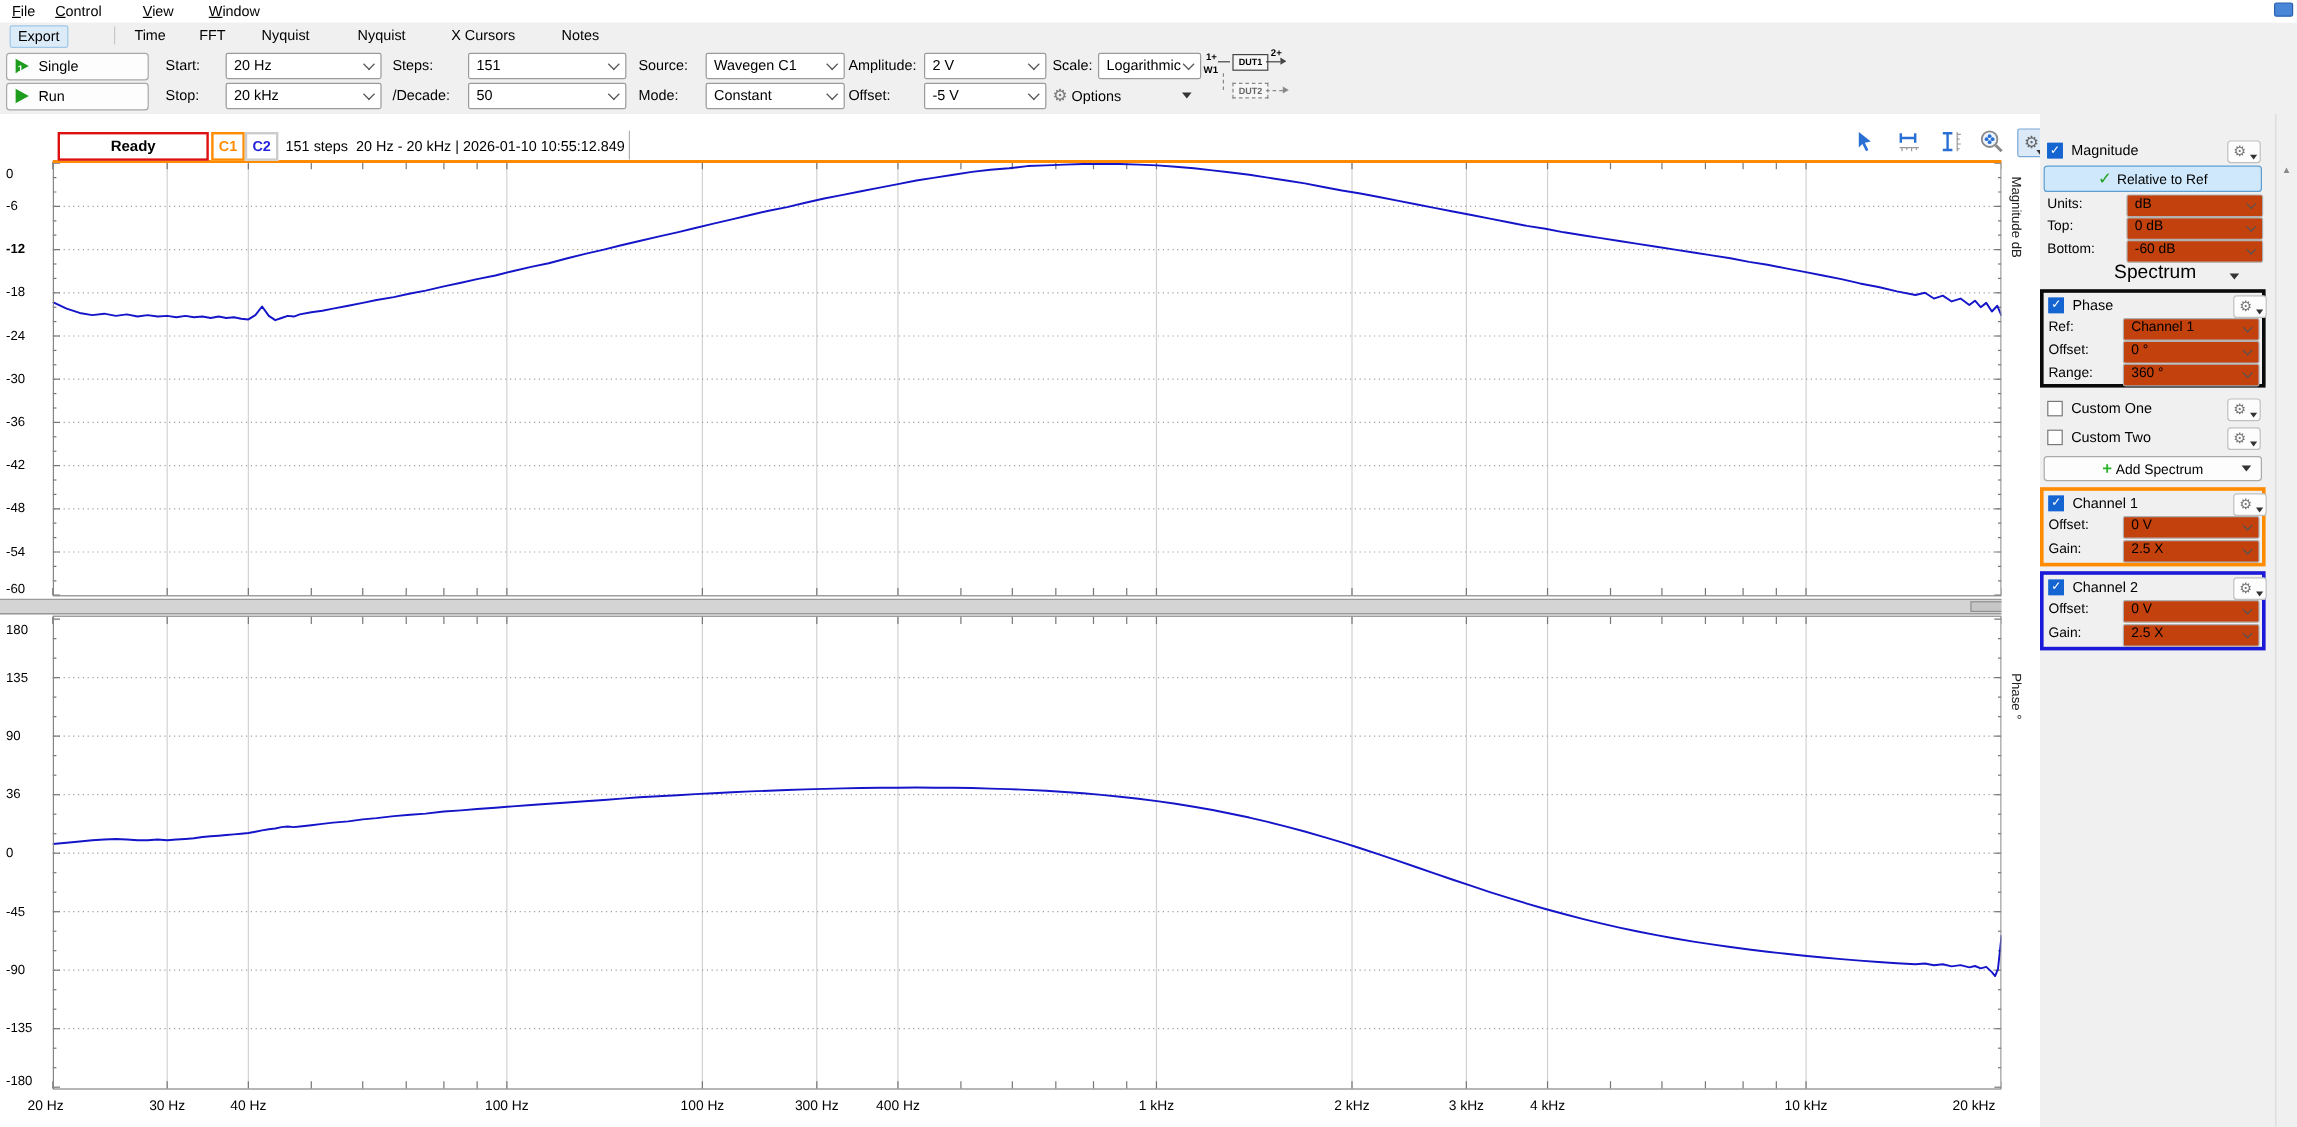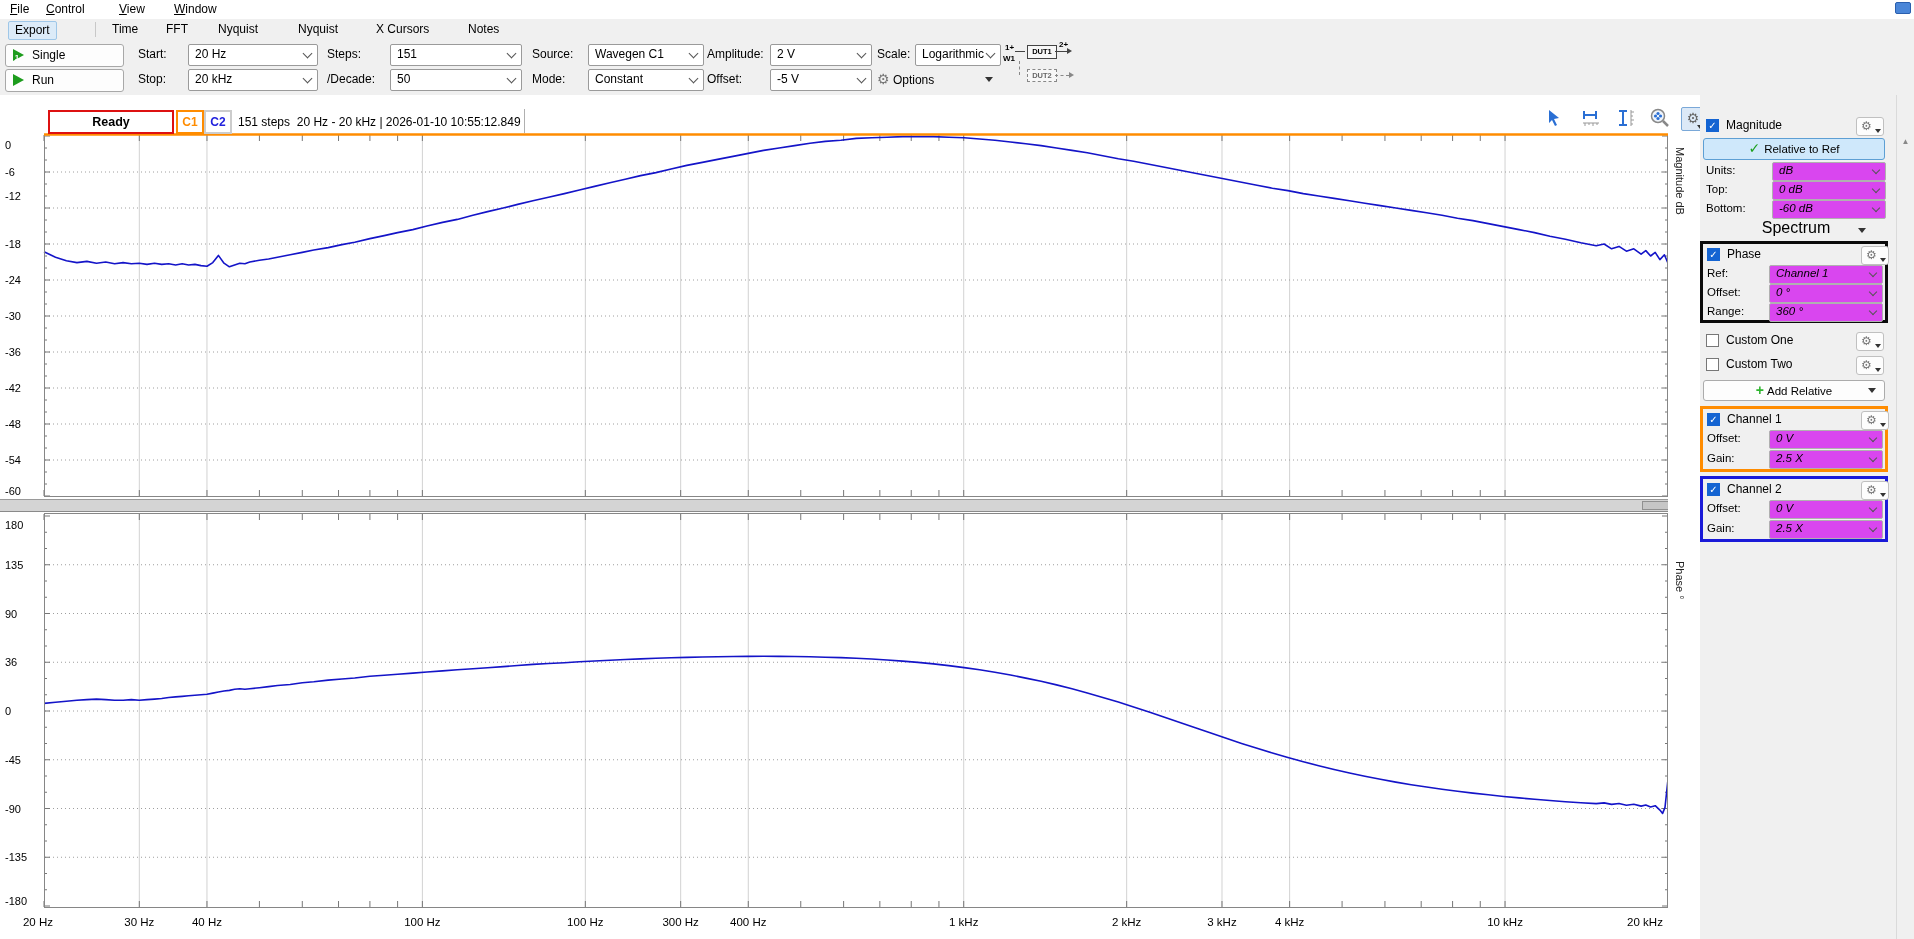--- a/index.html
+++ b/index.html
@@ -64,21 +64,21 @@
   .scroll-up{position:absolute;left:2px;top:42px;width:13px;text-align:center;color:#888;font-size:8px;}
   .psec-head{position:absolute;left:2px;width:190px;height:20px;}
   .cb{position:absolute;left:4px;top:3px;width:13px;height:13px;box-sizing:border-box;border:1px solid #777;background:#fff;font-size:10px;line-height:11px;text-align:center;color:#fff;}
   .cb.on{background:#1464d2;border-color:#1464d2;}
   .phead-lbl{position:absolute;left:24px;top:0;line-height:19px;font-size:12px;}
   .gear-btn{position:absolute;right:8px;top:1px;width:26px;height:17px;border:1px solid #c0c0c0;border-radius:3px;background:#fdfdfd;}
   .gear-btn .gear-glyph{position:absolute;left:4px;top:0px;font-size:12px;line-height:16px;}
   .gear-btn .gear-dd{right:2px;bottom:2px;}
   .prow{position:absolute;left:2px;width:190px;height:20px;}
   .prow .plabel{position:absolute;left:4px;line-height:19px;}
-  .pcombo{position:absolute;left:70px;top:1px;width:112px;height:17px;background:#d946ef;border:1px solid #b0b0b0;border-radius:2px;line-height:15px;font-style:italic;}
+  .pcombo{position:absolute;left:70px;top:1px;width:112px;height:17px;background:#c2410c;border:1px solid #b0b0b0;border-radius:2px;line-height:15px;}
   .pcombo .cval{position:absolute;left:6px;top:0;}
   .pcombo .chev{top:4px;width:5px;height:5px;}
   .refbtn{position:absolute;left:3px;width:180px;height:20px;background:#cfe8fb;border:1px solid #5d9fd4;border-radius:3px;text-align:center;line-height:19px;}
   .refbtn .chk{color:#1da01d;font-weight:bold;font-size:14px;margin-right:4px;}
   .spectrum-row{position:absolute;left:2px;width:188px;height:17px;text-align:center;line-height:17px;font-size:16px;}
   .dd-tri{position:absolute;right:10px;top:7px;width:0;height:0;border-left:4px solid transparent;border-right:4px solid transparent;border-top:5px solid #333;}
   .group{position:absolute;left:0px;width:188px;box-sizing:border-box;background:#f0f0f0;}
   .g-black{border:3px solid #0a0a0a;}
   .g-orange{border:3px solid #ff8c00;}
   .g-blue{border:3px solid #1a1ad8;}
@@ -457,21 +457,21 @@
         <line x1="44" y1="377.75" x2="47" y2="377.75" stroke="#777" stroke-width="1"></line>
         <line x1="1665" y1="377.75" x2="1668" y2="377.75" stroke="#777" stroke-width="1"></line>
         <line x1="44" y1="394" x2="50" y2="394" stroke="#777" stroke-width="1"></line>
         <line x1="1662" y1="394" x2="1668" y2="394" stroke="#777" stroke-width="1"></line>
         <polyline points="44.0,191.4 55.5,190.3 66.4,189.3 76.9,188.2 86.9,187.6 96.5,187.1 105.7,187.6 114.6,188.2 123.1,188.2 131.4,187.6 139.3,188.2 147.0,187.6 154.5,187.1 161.7,186.5 168.7,185.5 175.6,184.9 182.2,184.4 188.6,183.8 194.9,183.3 201.0,182.8 207.0,182.2 212.8,181.1 218.4,180.0 224.0,179.0 229.4,178.4 234.6,177.3 239.8,176.8 244.9,177.3 249.8,176.8 259.4,175.7 268.6,174.6 277.5,173.5 290.2,172.5 302.3,170.8 313.8,169.8 328.2,168.1 341.9,167.0 354.7,166.0 369.9,164.3 384.2,163.3 397.6,162.2 412.8,161.1 427.0,160.0 442.6,158.9 457.3,157.8 472.9,156.8 487.6,155.7 503.2,154.6 517.7,153.5 532.9,152.4 548.5,151.5 564.4,150.7 579.4,149.8 594.6,149.0 609.9,148.2 625.2,147.5 640.6,146.9 655.9,146.3 671.1,145.8 686.8,145.4 702.4,145.0 717.6,144.7 733.1,144.5 748.3,144.4 763.6,144.3 779.1,144.4 794.6,144.5 810.0,144.7 825.3,145.2 840.9,145.6 856.2,146.2 871.7,147.0 887.1,148.0 902.6,149.1 917.9,150.4 933.4,151.9 948.7,153.6 964.2,155.6 979.6,157.8 994.9,160.3 1010.5,163.0 1025.8,166.1 1041.1,169.3 1056.5,172.9 1072.0,176.8 1087.3,180.9 1102.8,185.4 1118.3,190.0 1133.6,194.9 1149.1,200.0 1164.5,205.2 1179.9,210.5 1195.3,215.8 1210.8,221.1 1226.2,226.3 1241.6,231.4 1257.0,236.3 1272.4,241.0 1287.9,245.5 1303.3,249.7 1318.7,253.7 1334.1,257.5 1349.5,261.0 1364.9,264.2 1380.4,267.3 1395.8,270.1 1411.2,272.7 1426.6,275.0 1442.0,277.2 1457.5,279.3 1472.9,281.1 1488.3,282.8 1503.7,284.5 1519.1,285.9 1534.5,287.3 1549.9,288.5 1565.4,289.7 1580.8,290.7 1596.2,291.6 1604.1,290.9 1611.6,292.4 1619.0,291.5 1626.4,293.3 1633.8,292.3 1641.1,294.1 1645.8,293.0 1650.6,295.0 1655.2,293.7 1659.9,298.1 1662.6,301.4 1665.0,295.4 1668.0,267.3" fill="none" stroke="#1414c8" stroke-width="1.6" stroke-linejoin="round"></polyline>
         <rect x="44.5" y="1.5" width="1623" height="394" fill="none" stroke="#868686" stroke-width="1"></rect>
       </svg>
     <div id="ylab-mag">
         <div class="ylab" style="top: 44px;">0</div>
         <div class="ylab" style="top: 71px;">-6</div>
-        <div class="ylab" style="top: 95px;">-12</div>
+        <div class="ylab" style="top: 107px; font-weight: bold;">-12</div>
         <div class="ylab" style="top: 143px;">-18</div>
         <div class="ylab" style="top: 179px;">-24</div>
         <div class="ylab" style="top: 215px;">-30</div>
         <div class="ylab" style="top: 251px;">-36</div>
         <div class="ylab" style="top: 287px;">-42</div>
         <div class="ylab" style="top: 323px;">-48</div>
         <div class="ylab" style="top: 359px;">-54</div>
         <div class="ylab" style="top: 390px;">-60</div>
       </div>
     <div id="ylab-phase">
@@ -628,21 +628,21 @@
     </div>
     <div class="psec-head" style="top:260px">
       <span class="cb"></span>
       <span class="phead-lbl">Custom Two</span>
       <span class="gear-btn">
           <span class="gear-glyph">⚙</span>
           <span class="gear-dd"></span>
         </span>
     </div>
     <div class="addbtn" style="top:285px">
-      <span class="plus">+</span><span>Add Relative</span>
+      <span class="plus">+</span><span>Add Spectrum</span>
       <span class="dd-tri" style="right:8px;top:7px"></span>
     </div>
 
     <div class="group g-orange" style="top:311px;height:66px">
       <div class="psec-head" style="top:1px;left:0">
         <span class="cb on">✓</span>
         <span class="phead-lbl">Channel 1</span>
         <span class="gear-btn" style="right:4px">
             <span class="gear-glyph">⚙</span>
             <span class="gear-dd"></span>

